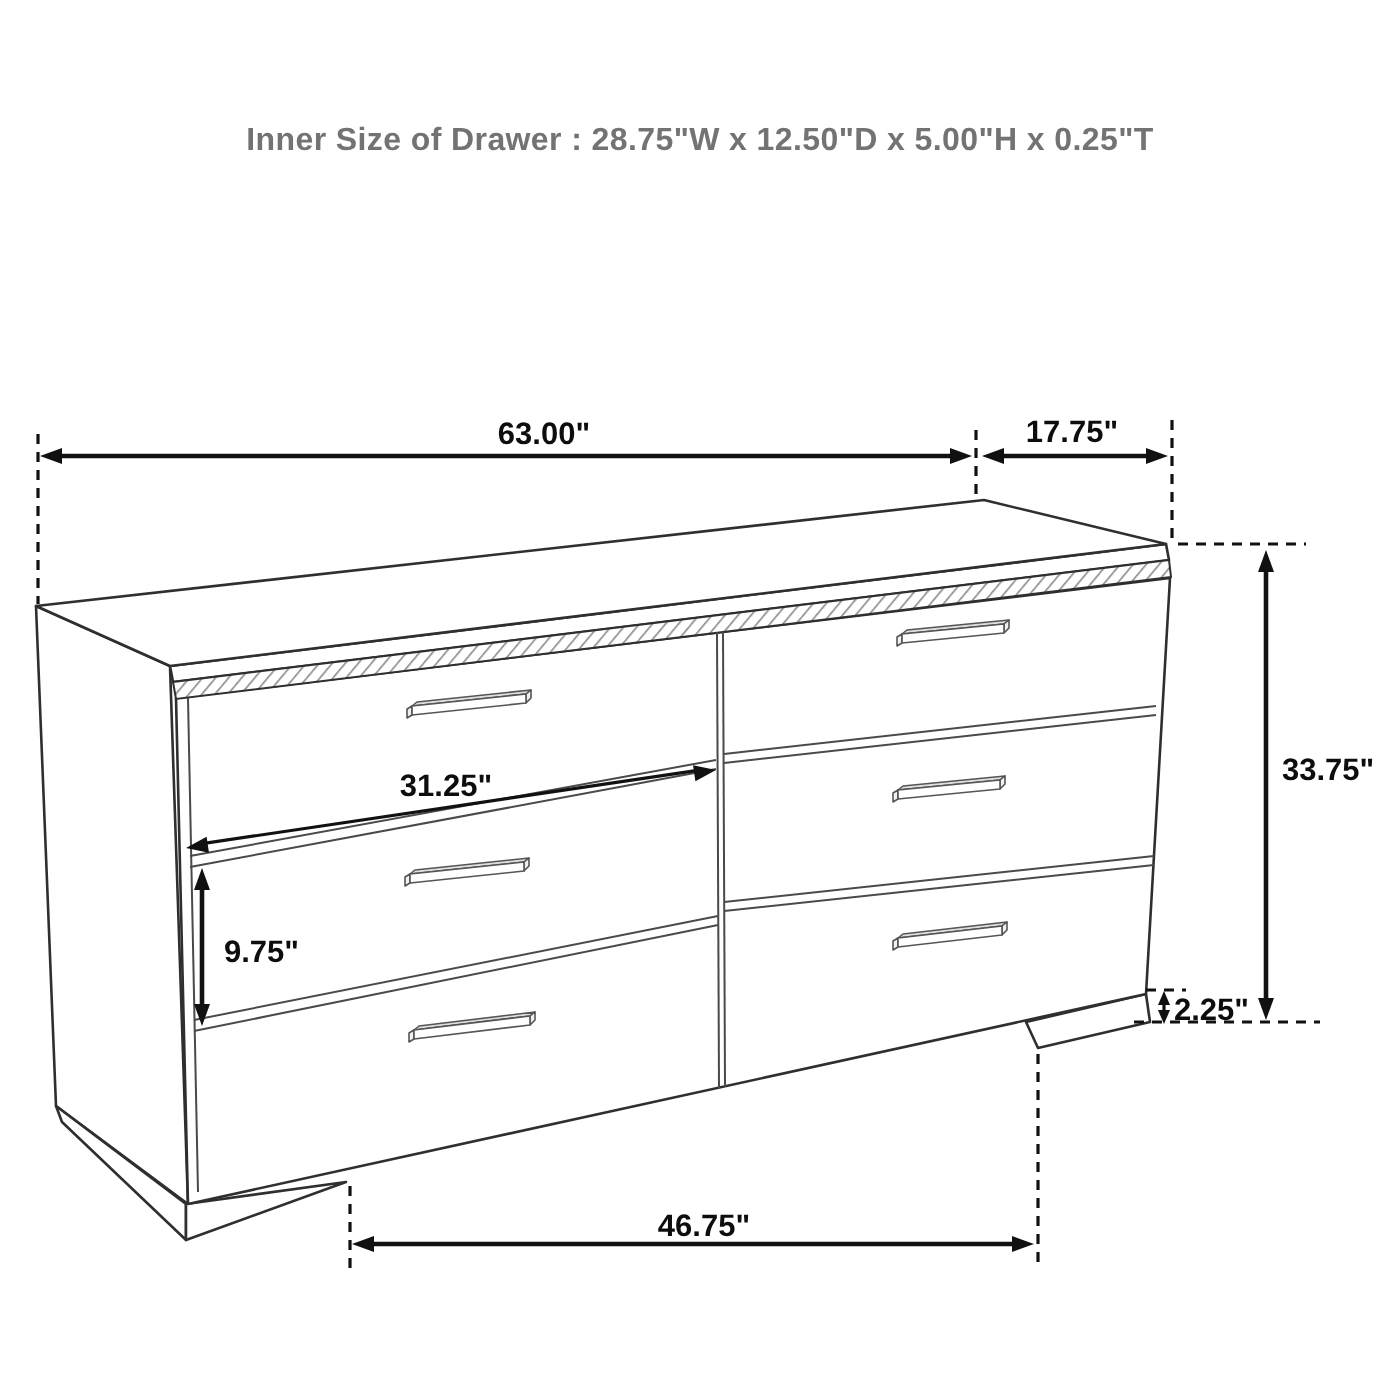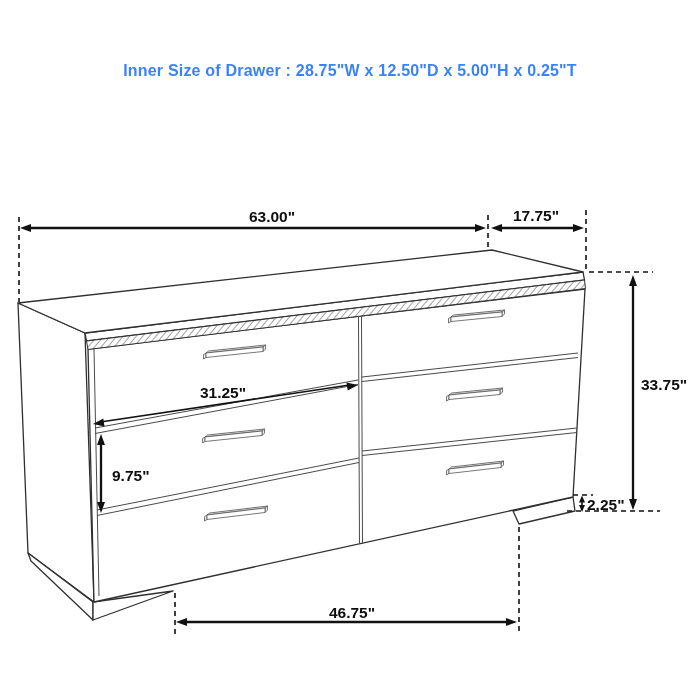--- a/index.html
+++ b/index.html
@@ -1,19 +1,19 @@
 <!DOCTYPE html>
 <html><head>
 <meta charset="utf-8">
 <style>
   html,body{margin:0;padding:0;background:#ffffff;}
   .canvas{position:relative;width:700px;height:700px;background:#ffffff;overflow:hidden;
           font-family:"Liberation Sans",sans-serif;}
   .title{position:absolute;top:62px;left:0;width:700px;text-align:center;
-         font-size:16px;font-weight:bold;color:#3b82f6;letter-spacing:.2px;}
+         font-size:16px;font-weight:bold;color:#737373;letter-spacing:.2px;}
   svg{position:absolute;top:0;left:0;}
   .dim-label{font-family:"Liberation Sans",sans-serif;font-size:15.5px;font-weight:bold;fill:#0d0d0d;}
   .outline{fill:#ffffff;stroke:#2f2f2f;stroke-width:1.3;stroke-linejoin:round;}
   .sep{stroke:#4a4a4a;stroke-width:1;fill:none;}
   .dash{stroke:#111;stroke-width:1.6;stroke-dasharray:5 4;fill:none;}
   .dim{stroke:#111;stroke-width:2.3;fill:none;}
   .dim-thin{stroke:#111;stroke-width:1.6;fill:none;}
   .ah{fill:#111;stroke:none;}
   .hfront{fill:#ffffff;stroke:#555;stroke-width:.8;stroke-linejoin:round;}
   .htop{fill:#dedede;stroke:#555;stroke-width:.8;stroke-linejoin:round;}

